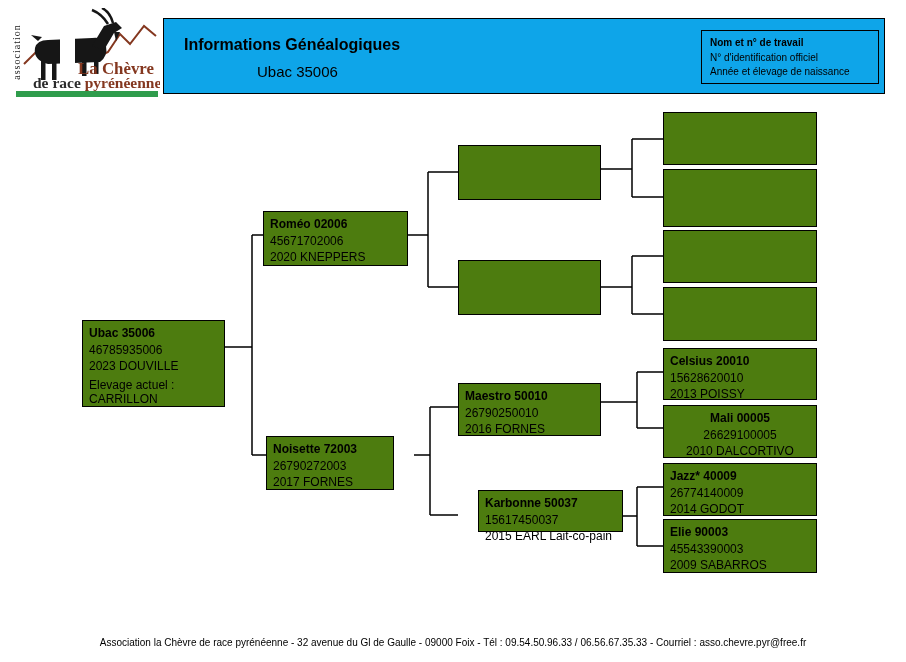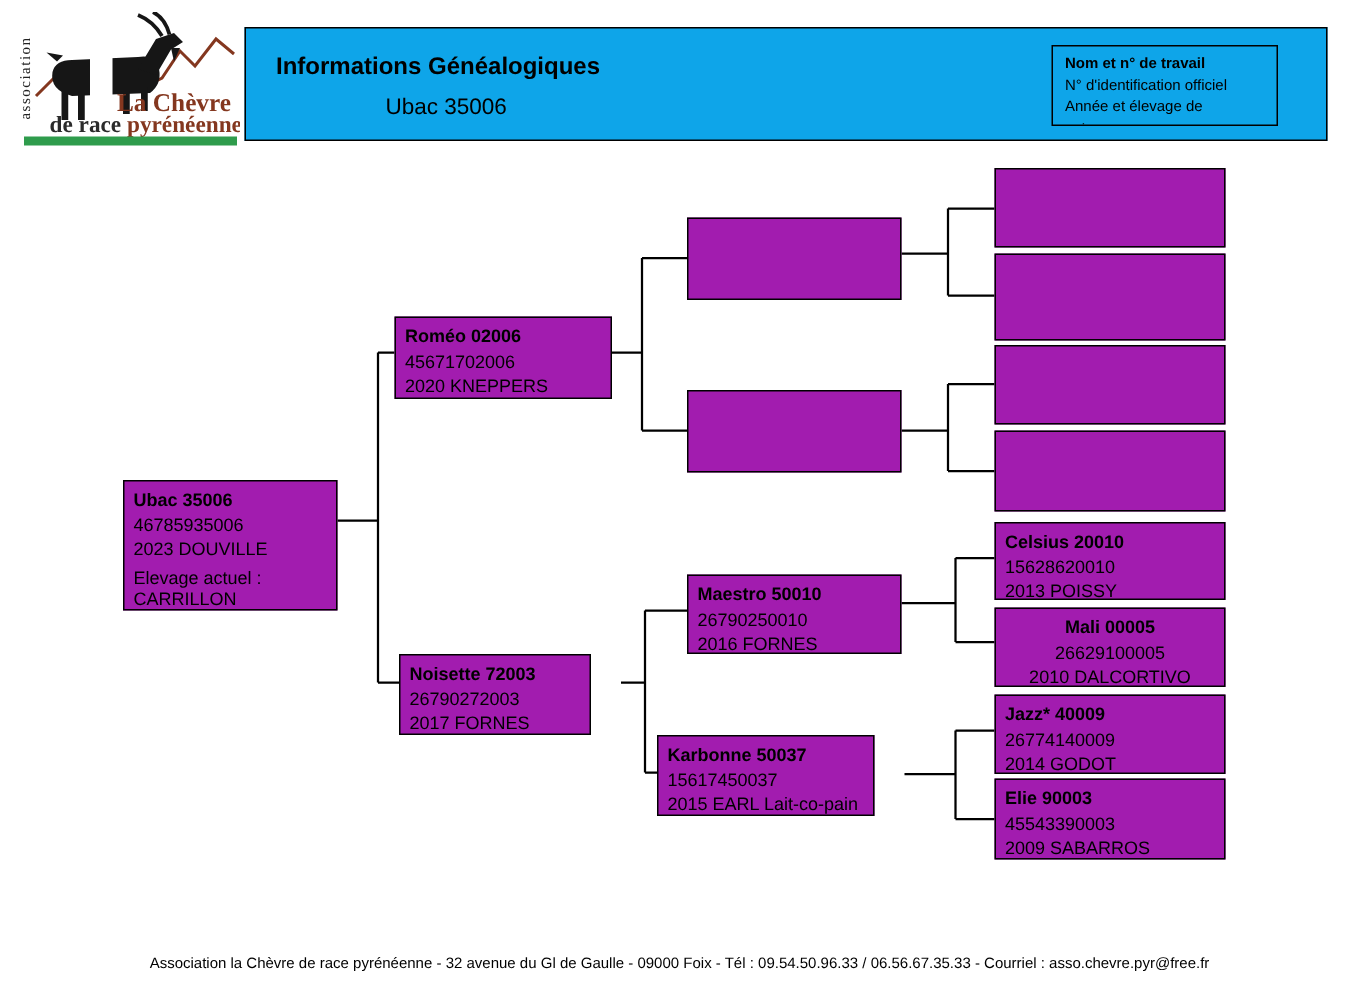--- a/index.html
+++ b/index.html
@@ -8,28 +8,28 @@
   .page { position:relative; width:906px; height:662px; background:#fff; overflow:hidden; }
 
   
   .logo { position:absolute; left:8px; top:8px; width:152px; height:92px; }
 
   
   .header-bar { position:absolute; left:163px; top:18px; width:722px; height:76px;
                 background:#0ea5e9; border:1px solid #000; }
   .header-title { position:absolute; left:20px; top:17px; font-size:16px; font-weight:bold; }
   .header-subject { position:absolute; left:93px; top:44px; font-size:15px; }
-  .legend-box { position:absolute; left:537px; top:11px; width:151px; height:54px;
+  .legend-box { position:absolute; left:537px; top:11px; width:178px; height:54px;
                 border:1.5px solid #000; padding:5px 8px; font-size:10px; line-height:14.5px;
                 overflow:hidden; }
   .legend-box .l1 { font-weight:bold; }
 
   
   .connectors { position:absolute; left:0; top:0; pointer-events:none; }
-  .node { position:absolute; border:1.5px solid #000; background:#a21caf;
+  .node { position:absolute; border:1.5px solid #000; background:#4d7c0f;
           padding:4px 6px; font-size:12px; line-height:16.5px; }
   .node .name { font-weight:bold; }
   .node .breeder-block { margin-top:3px; line-height:14px; }
 
   
   .footer { position:absolute; left:0; top:637px; width:100%; text-align:center;
             font-size:10px; color:#000; }
 </style>
 </head>
 <body>
@@ -108,21 +108,21 @@
     <div>2017 FORNES</div>
   </div>
 
   <div class="node" style="left:458px; top:145px; width:143px; height:55px;"></div>
   <div class="node" style="left:458px; top:260px; width:143px; height:55px;"></div>
   <div class="node" style="left:458px; top:383px; width:143px; height:53px;">
     <div class="name">Maestro 50010</div>
     <div>26790250010</div>
     <div>2016 FORNES</div>
   </div>
-  <div class="node" style="left:438px; top:490px; width:145px; height:54px;">
+  <div class="node" style="left:478px; top:490px; width:145px; height:42px;">
     <div class="name">Karbonne 50037</div>
     <div>15617450037</div>
     <div>2015 EARL Lait-co-pain</div>
   </div>
 
   <div class="node" style="left:663px; top:112px; width:154px; height:53px;"></div>
   <div class="node" style="left:663px; top:169px; width:154px; height:58px;"></div>
   <div class="node" style="left:663px; top:230px; width:154px; height:53px;"></div>
   <div class="node" style="left:663px; top:287px; width:154px; height:54px;"></div>
 

